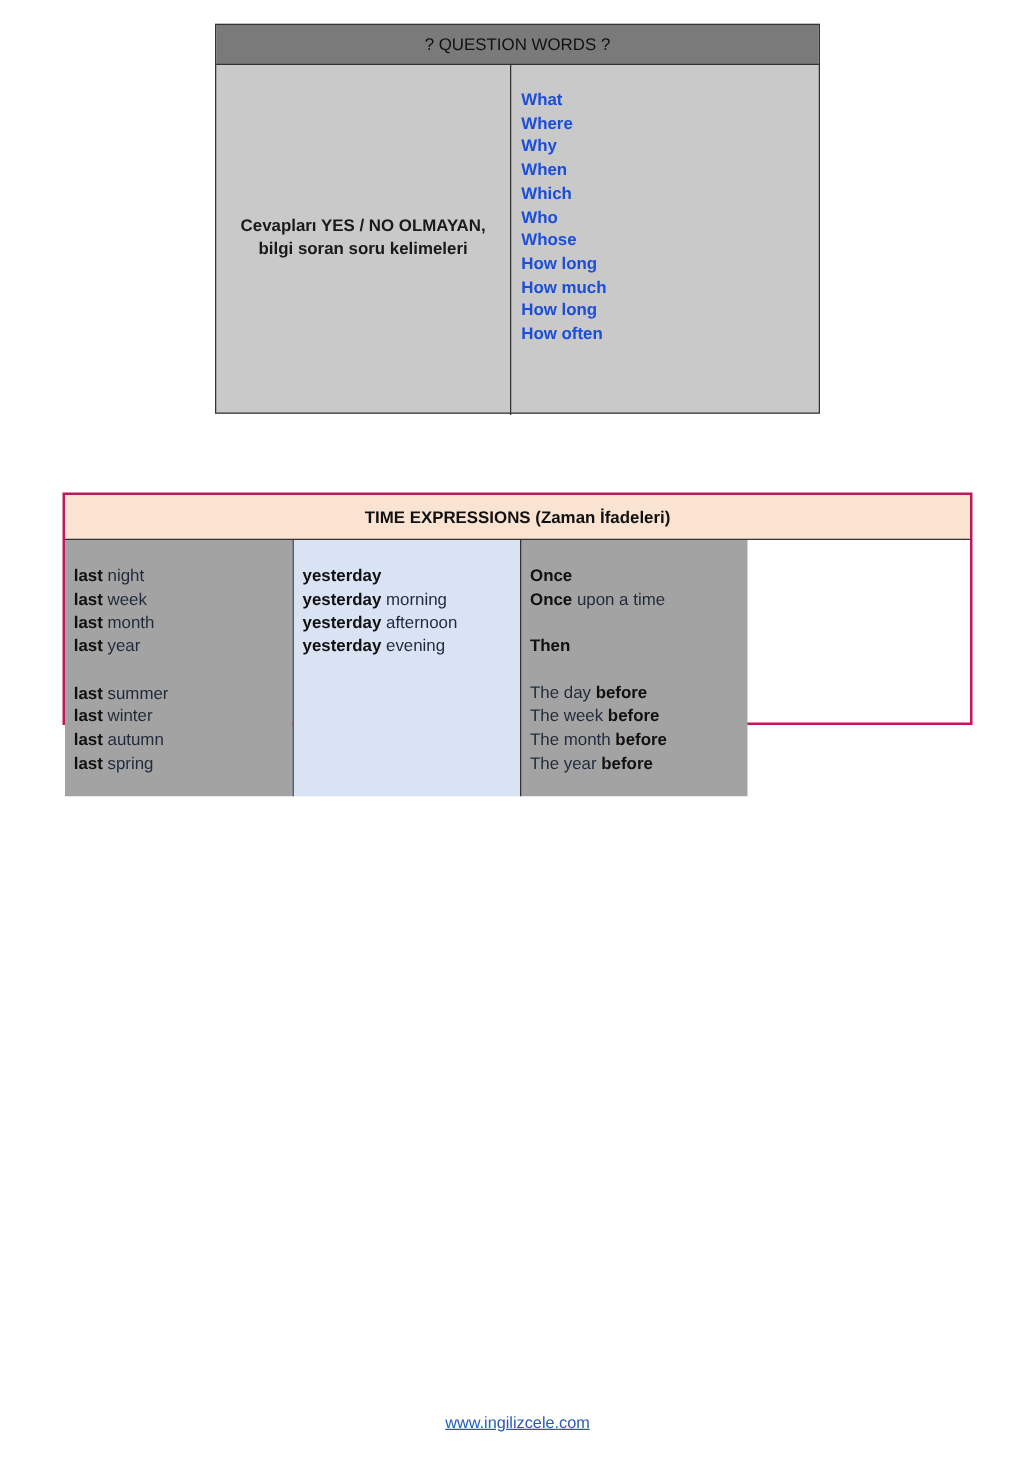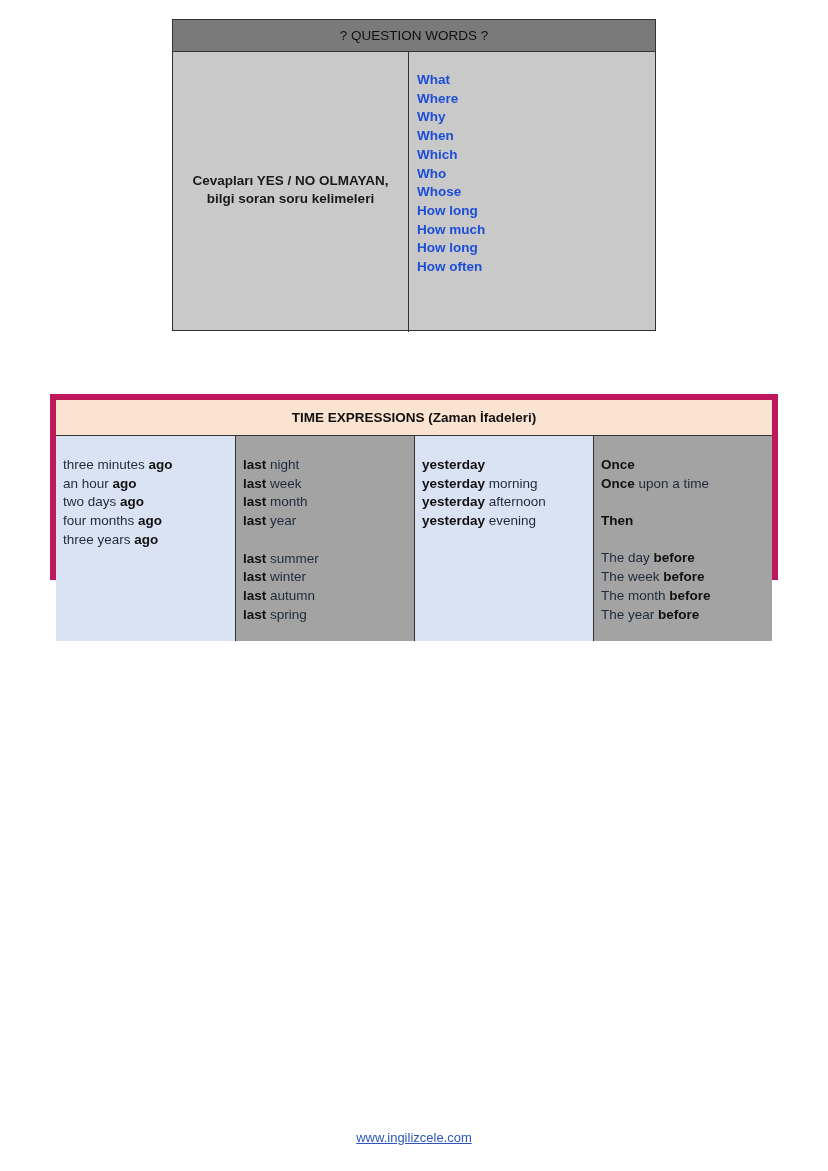--- a/index.html
+++ b/index.html
@@ -4,21 +4,21 @@
 <style>
   html, body { margin:0; padding:0; background:#ffffff; }
   body { width:828px; height:1171px; position:relative; font-family:"Liberation Sans", "DejaVu Sans", sans-serif; color:#1a1a1a; overflow:hidden; }
   .qw-table { position:absolute; left:172px; top:19px; width:484px; height:312px; border:1px solid #333; box-sizing:border-box; background:#c9c9c9; }
   .qw-header { height:31px; background:#7a7a7a; border-bottom:1px solid #333; display:flex; align-items:center; justify-content:center; font-weight:normal; font-size:13.5px; color:#111; }
   .qw-body { display:flex; height:280px; }
   .qw-left { width:236px; border-right:1px solid #333; display:flex; align-items:center; justify-content:center; text-align:center; font-weight:bold; font-size:13.5px; line-height:18px; color:#1a1a1a; padding-bottom:4px; box-sizing:border-box; }
   .qw-right { flex:1; padding:19px 0 0 8px; font-weight:bold; font-size:13.5px; line-height:18.7px; color:#1d4ed8; }
   .qw-right div { white-space:nowrap; }
 
-  .te-table { position:absolute; left:50px; top:394px; width:728px; height:186px; border:6px solid #be185d; box-sizing:border-box; }
+  .te-table { position:absolute; left:50px; top:394px; width:728px; height:186px; border:2px solid #be185d; box-sizing:border-box; }
   .te-header { height:35px; background:#fbe3d2; border-bottom:1px solid #333; display:flex; align-items:center; justify-content:center; font-weight:bold; font-size:13.5px; color:#111; }
   .te-body { display:flex; height:205px; }
   .te-col { width:182px; box-sizing:border-box; padding:20px 0 0 7px; font-size:13.5px; line-height:18.7px; color:#1f2a3a; }
   .te-col + .te-col { border-left:1px solid #333; }
   .te-col.light { background:#dae3f3; }
   .te-col.dark { background:#a3a3a3; }
   .te-col b { color:#111; }
   .te-line { white-space:nowrap; min-height:18.7px; }
 
   .footer-link { position:absolute; top:1130px; left:0; width:828px; text-align:center; font-size:13px; }
@@ -48,27 +48,20 @@
       <div>How much</div>
       <div>How long</div>
       <div>How often</div>
     </div>
   </div>
 </div>
 
 <div class="te-table">
   <div class="te-header">TIME EXPRESSIONS (Zaman İfadeleri)</div>
   <div class="te-body">
-    <div class="te-col light">
-        <div class="te-line"><span>three minutes </span><b>ago</b></div>
-        <div class="te-line"><span>an hour </span><b>ago</b></div>
-        <div class="te-line"><span>two days </span><b>ago</b></div>
-        <div class="te-line"><span>four months </span><b>ago</b></div>
-        <div class="te-line"><span>three years </span><b>ago</b></div>
-      </div>
     <div class="te-col dark">
         <div class="te-line"><b>last</b><span>&nbsp;night</span></div>
         <div class="te-line"><b>last</b><span>&nbsp;week</span></div>
         <div class="te-line"><b>last</b><span>&nbsp;month</span></div>
         <div class="te-line"><b>last</b><span>&nbsp;year</span></div>
         <div class="te-line"></div>
         <div class="te-line"><b>last</b><span>&nbsp;summer</span></div>
         <div class="te-line"><b>last</b><span>&nbsp;winter</span></div>
         <div class="te-line"><b>last</b><span>&nbsp;autumn</span></div>
         <div class="te-line"><b>last</b><span>&nbsp;spring</span></div>

